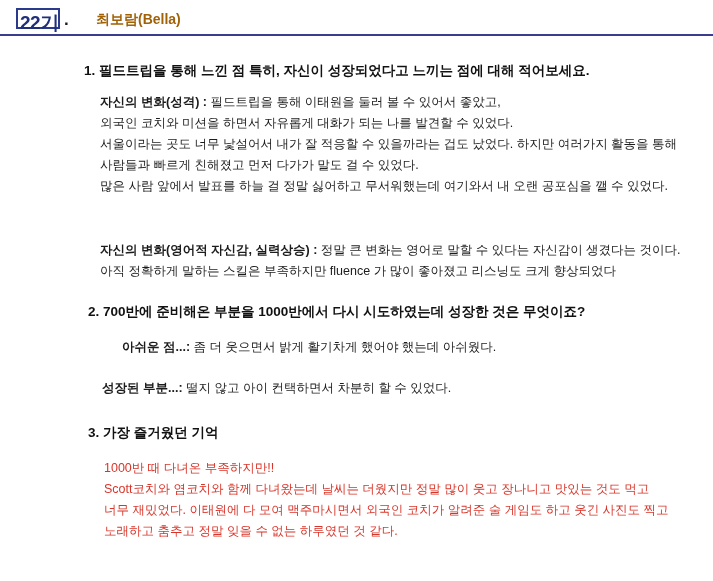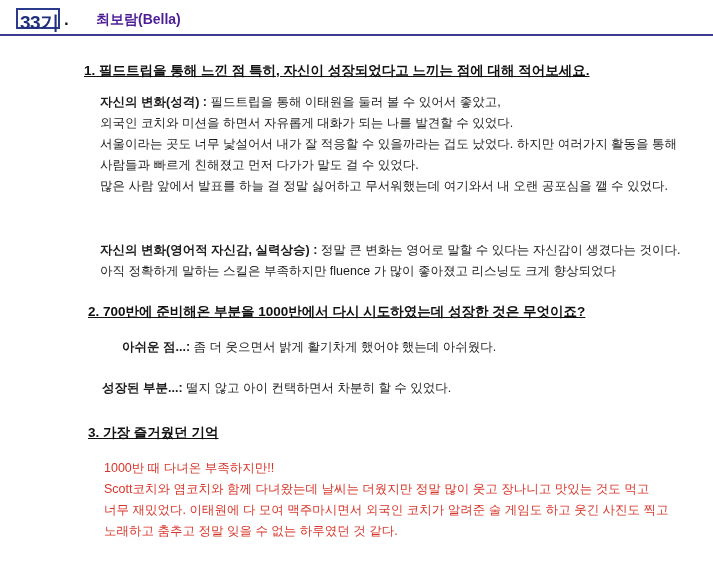--- a/index.html
+++ b/index.html
@@ -67,37 +67,36 @@
     font-size: 17px;
     font-weight: bold;
     color: #1a1a1a;
   }
   .author {
     position: absolute;
     left: 96px;
     top: 11px;
     font-size: 14px;
     font-weight: bold;
-    color: #4c1d95;
+    color: #a16207;
     text-align: right;
   }
 
   
   .content {
     position: absolute;
     left: 0;
     top: 40px;
     width: 713px;
   }
   .q {
     font-size: 13.5px;
     font-weight: bold;
     color: #111111;
     line-height: 20px;
-    text-decoration: underline;
   }
   .q1 { position: absolute; left: 84px; top: 21px; }
   .q2 { position: absolute; left: 88px; top: 262px; }
   .q3 { position: absolute; left: 88px; top: 383px; }
 
   .blk {
     position: absolute;
     font-size: 12.5px;
     line-height: 21px;
     color: #1c1c1c;
@@ -117,21 +116,21 @@
   }
   .nowrapline { white-space: nowrap; }
 </style>
 </head>
 <body>
 
 <div class="page">
 
   <div class="header">
     <div class="badge-box"></div>
-    <div class="badge"><span class="badge-num">33</span><span class="badge-num">기</span></div>
+    <div class="badge"><span class="badge-num">22</span><span class="badge-num">기</span></div>
     <div class="badge-dot">.</div>
     <div class="author">최보람(Bella)</div>
     <div class="header-rule"></div>
   </div>
 
   <div class="content">
 
     <div class="q q1">1. 필드트립을 통해 느낀 점 특히, 자신이 성장되었다고 느끼는 점에 대해 적어보세요.</div>
 
     <div class="blk a1">

